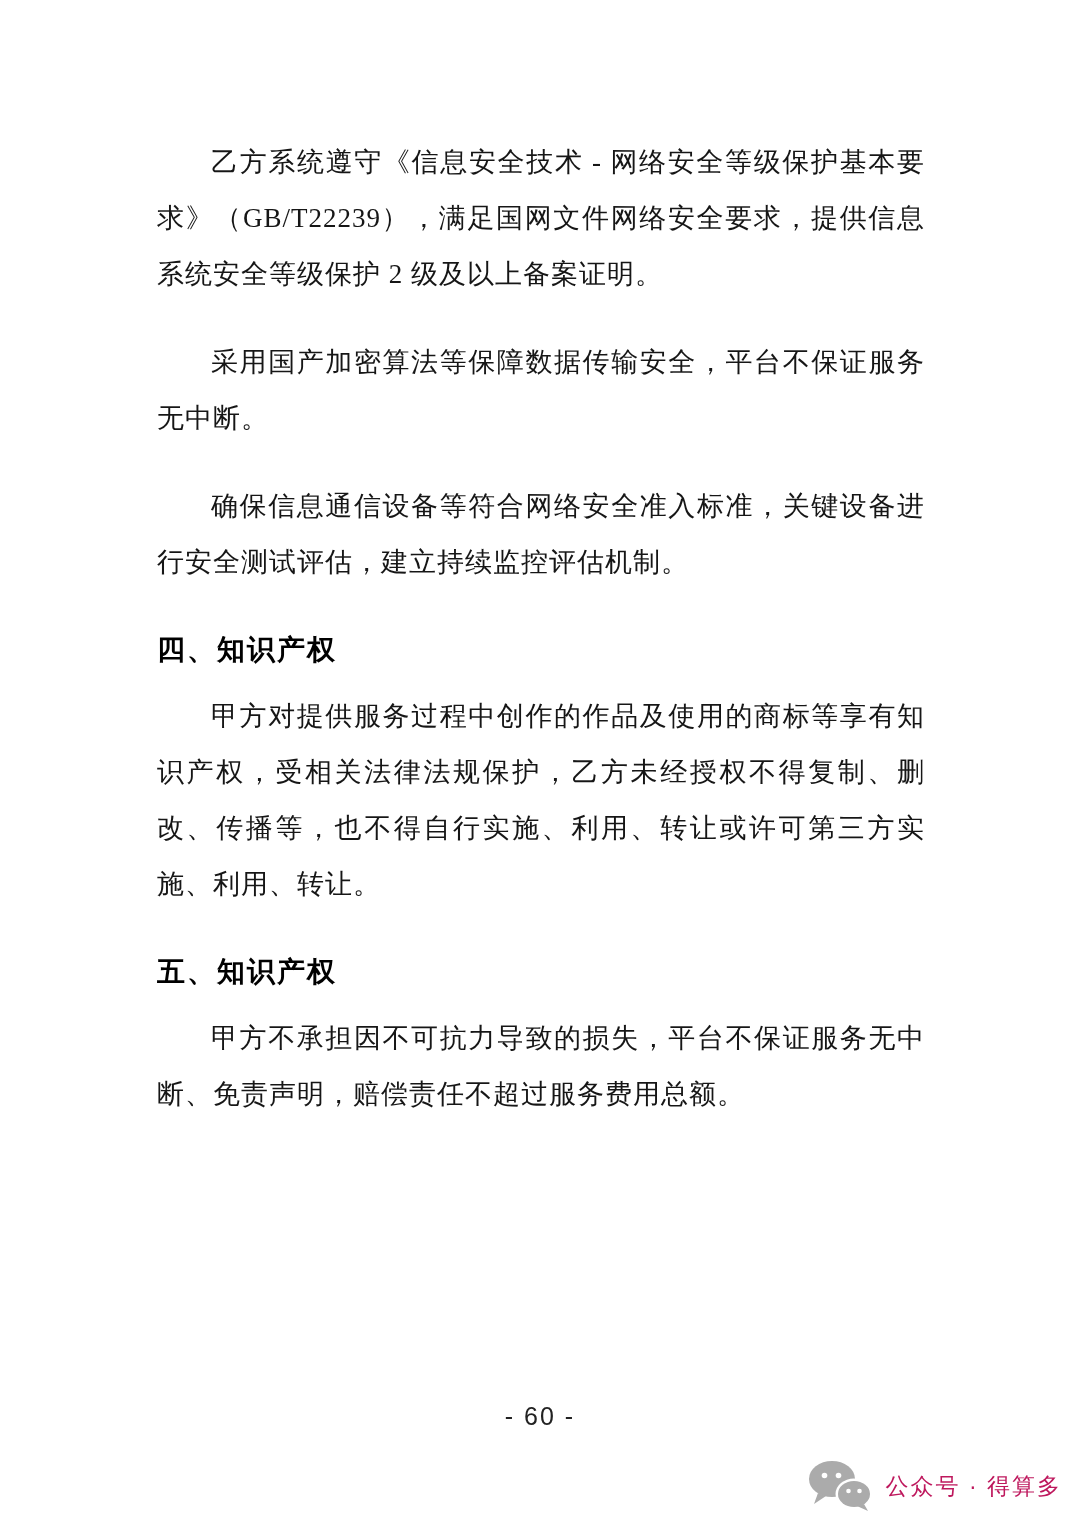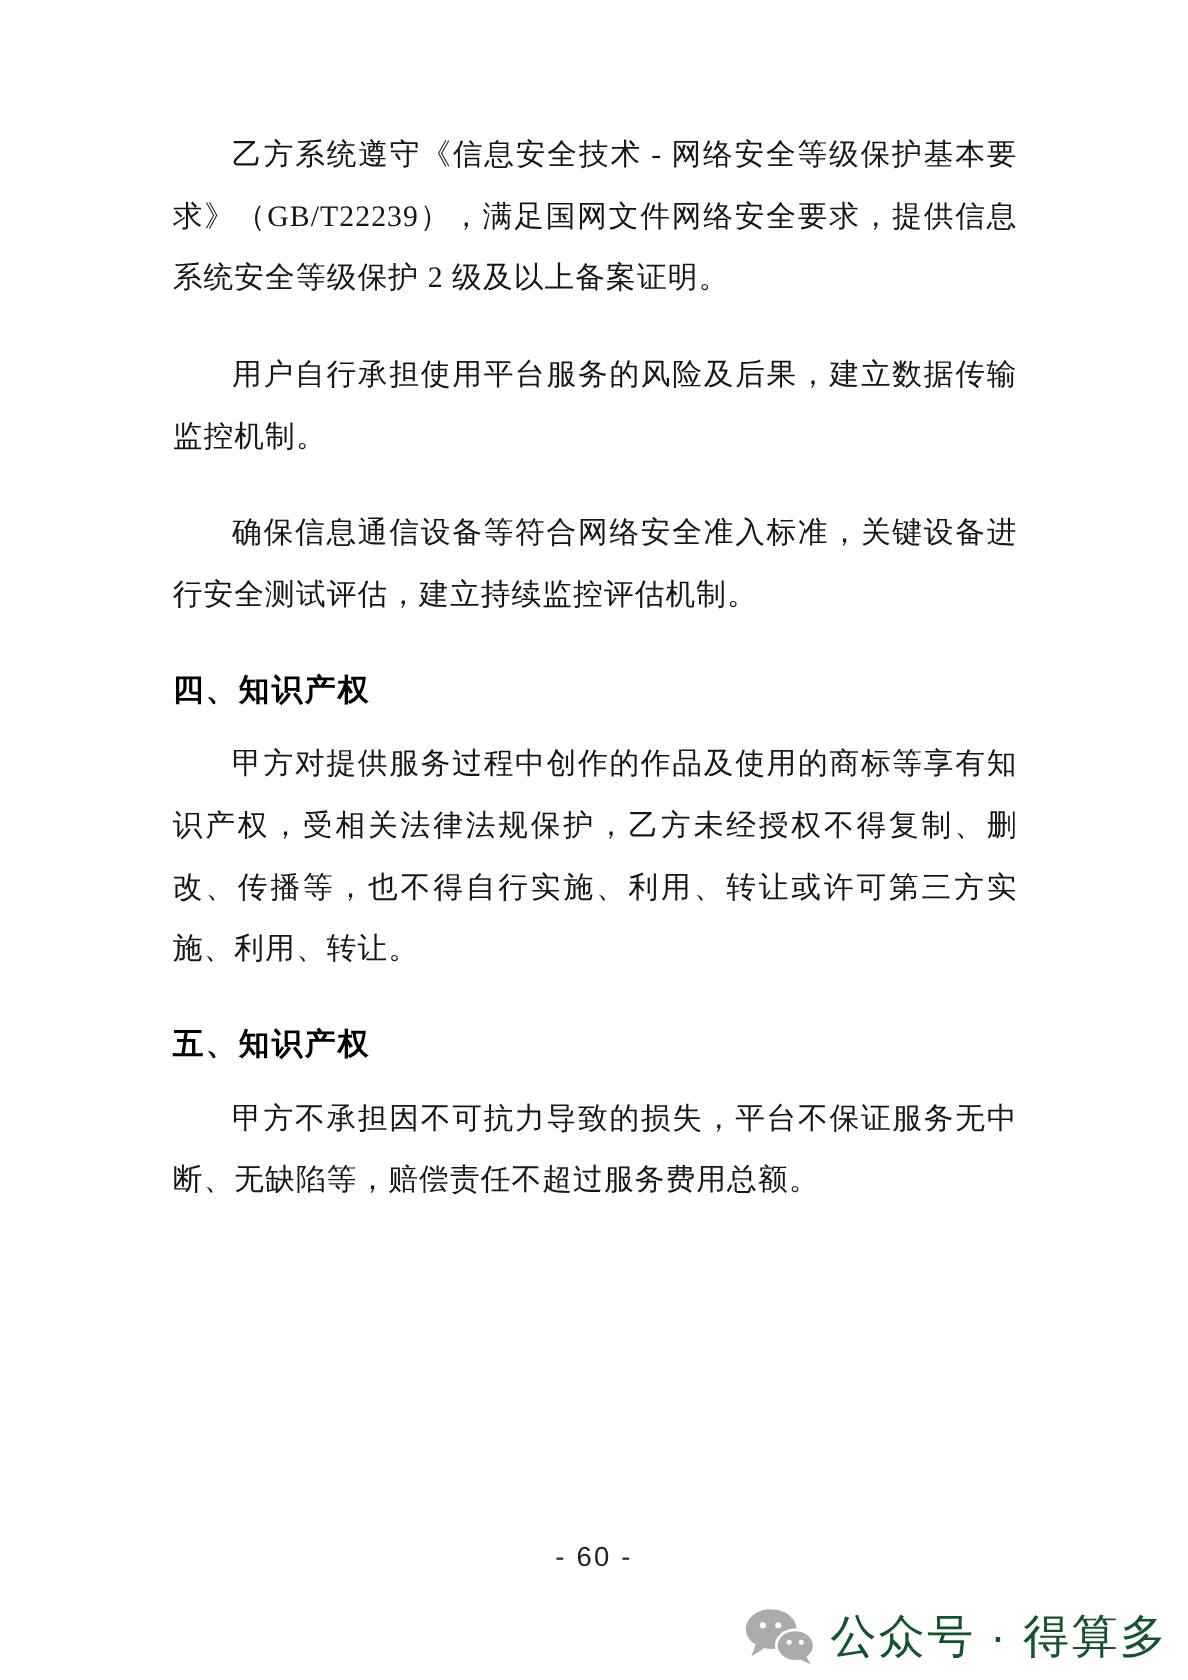--- a/index.html
+++ b/index.html
@@ -8,21 +8,21 @@
     width: 1080px;
     height: 1527px;
     background: #ffffff;
     overflow: hidden;
     font-family: "Liberation Serif", "DejaVu Serif", serif;
     color: #161616;
   }
   .content {
     position: absolute;
     left: 157px;
-    top: 112px;
+    top: 134px;
     width: 768px;
   }
   .para {
     font-size: 27px;
     line-height: 56px;
     margin: 0 0 32px 0;
     text-align: justify;
     text-indent: 2em;
     letter-spacing: 1px;
   }
@@ -45,40 +45,40 @@
     color: #222222;
     font-family: "Liberation Sans", "DejaVu Sans", sans-serif;
   }
   .watermark {
     position: absolute;
     right: 18px;
     top: 1460px;
     display: flex;
     align-items: center;
     gap: 12px;
-    color: #14532d;
-    font-size: 42px;
+    color: #be185d;
+    font-size: 23px;
     font-family: "Liberation Sans", "DejaVu Sans", sans-serif;
     letter-spacing: 2px;
   }
   .wechat-icon { width: 66px; height: 52px; display: block; }
 </style>
 </head>
 <body>
 
 <div class="page">
 
   <div class="content">
     <p class="para">乙方系统遵守《信息安全技术 - 网络安全等级保护基本要求》（GB/T22239），满足国网文件网络安全要求，提供信息系统安全等级保护 2 级及以上备案证明。</p>
-    <p class="para">用户自行承担使用平台服务的风险及后果，建立数据传输监控机制。</p>
+    <p class="para">采用国产加密算法等保障数据传输安全，平台不保证服务无中断。</p>
     <p class="para">确保信息通信设备等符合网络安全准入标准，关键设备进行安全测试评估，建立持续监控评估机制。</p>
     <h2 class="heading">四、知识产权</h2>
     <p class="para">甲方对提供服务过程中创作的作品及使用的商标等享有知识产权，受相关法律法规保护，乙方未经授权不得复制、删改、传播等，也不得自行实施、利用、转让或许可第三方实施、利用、转让。</p>
     <h2 class="heading">五、知识产权</h2>
-    <p class="para">甲方不承担因不可抗力导致的损失，平台不保证服务无中断、无缺陷等，赔偿责任不超过服务费用总额。</p>
+    <p class="para">甲方不承担因不可抗力导致的损失，平台不保证服务无中断、免责声明，赔偿责任不超过服务费用总额。</p>
   </div>
 
   <div class="page-number">- 60 -</div>
 
   <div class="watermark">
     <span>
       <svg class="wechat-icon" viewBox="0 0 66 52" xmlns="http://www.w3.org/2000/svg" aria-hidden="true">
 
         <ellipse cx="24" cy="19" rx="23" ry="18" fill="#ababab"></ellipse>
         <path d="M10 33 L6 44 L18 36 Z" fill="#ababab"></path>

